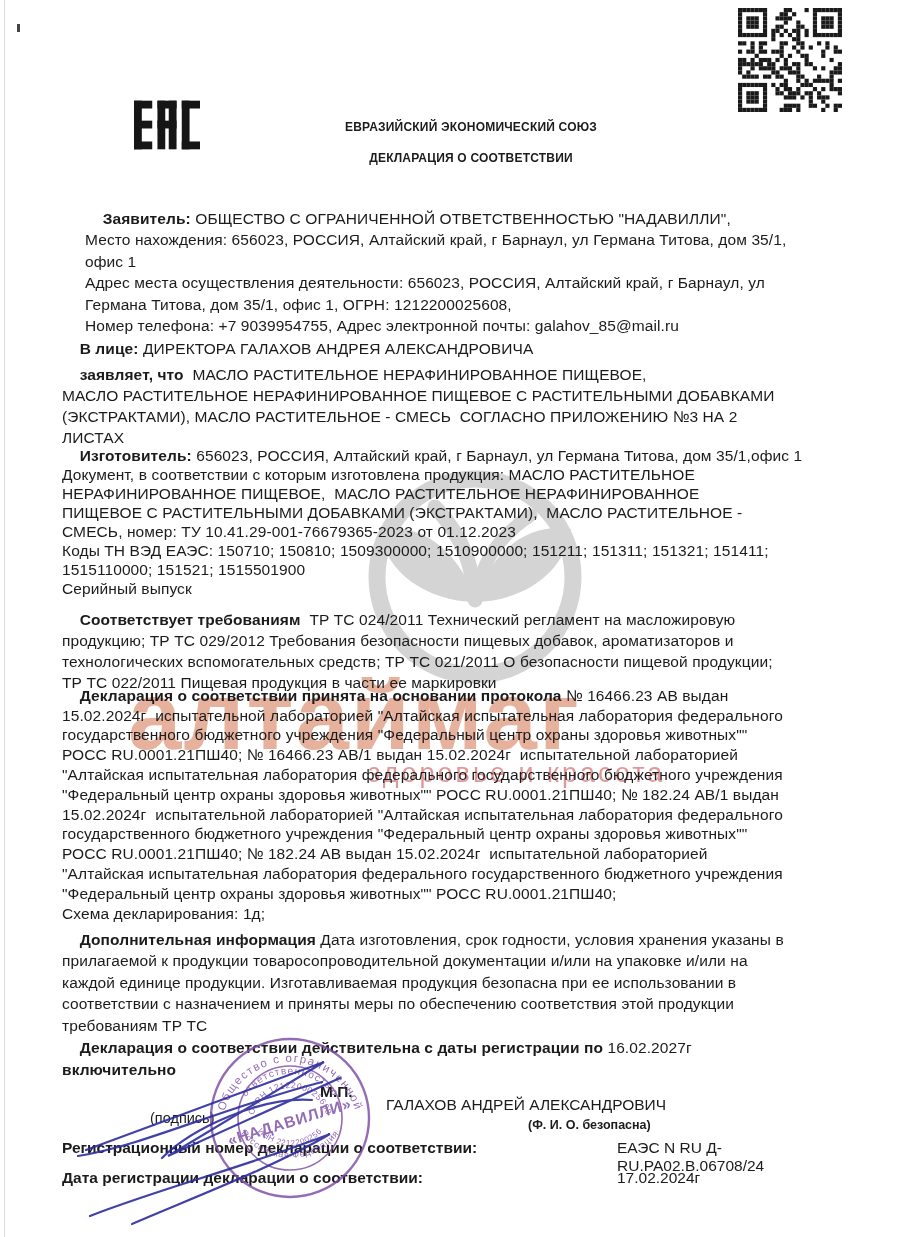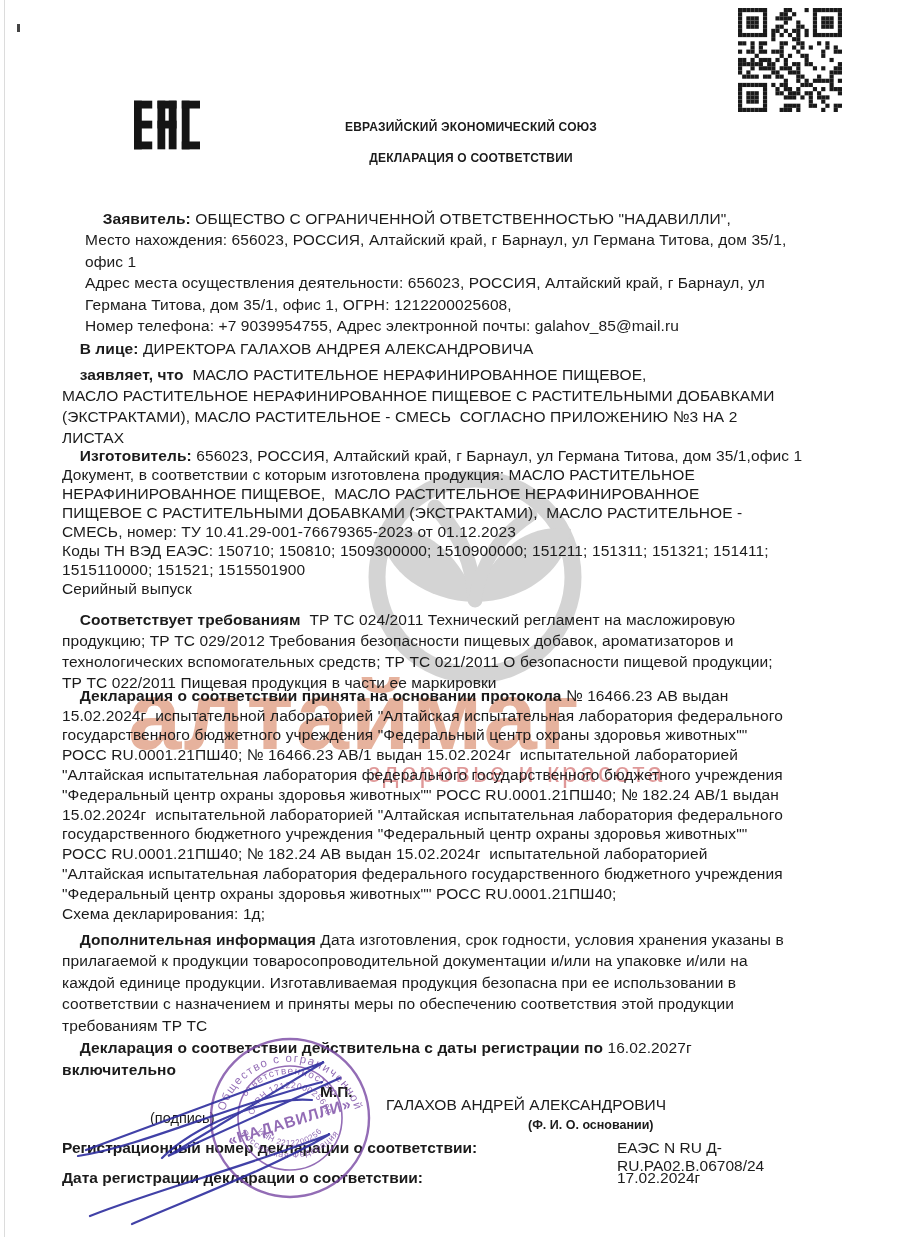--- a/index.html
+++ b/index.html
@@ -445,21 +445,21 @@
       <path d="M 14,112 L 252,24 L 96,118 L 268,40"></path>
       <path d="M 6,118 C 70,108 150,70 250,44"></path>
       <path d="M 90,120 C 120,90 190,58 240,62"></path>
       <path d="M 18,178 C 90,150 170,130 258,96 C 200,130 120,160 60,186"></path>
     </g>
   </svg>
 
   <div class="small-caption txt" style="left:150px; top:1110px; font-size:14.5px;">(подпись)</div>
   <div class="abs txt" style="left:320px; top:1083px; font-weight:bold; font-size:15.5px;">М.П.</div>
   <div class="abs txt" style="left:386px; top:1096px; font-size:15.5px;">ГАЛАХОВ АНДРЕЙ АЛЕКСАНДРОВИЧ</div>
-  <div class="abs txt" style="left:528px; top:1118px; font-size:12.5px; font-weight:bold;">(Ф. И. О. основании)</div>
+  <div class="abs txt" style="left:528px; top:1118px; font-size:12.5px; font-weight:bold;">(Ф. И. О. безопасна)</div>
 
   <div class="regrow txt" style="top:1139px;">
     <b>Регистрационный номер декларации о соответствии:</b>
     <span class="val">ЕАЭС N RU Д-RU.РА02.В.06708/24</span>
   </div>
   <div class="regrow txt" style="top:1169px;">
     <b>Дата регистрации декларации о соответствии:</b>
     <span class="val">17.02.2024г</span>
   </div>
 

